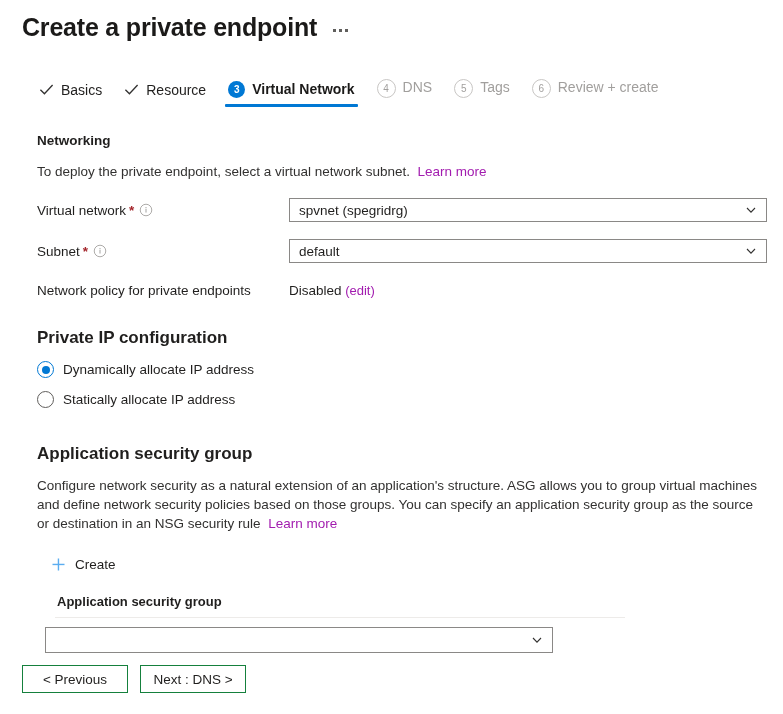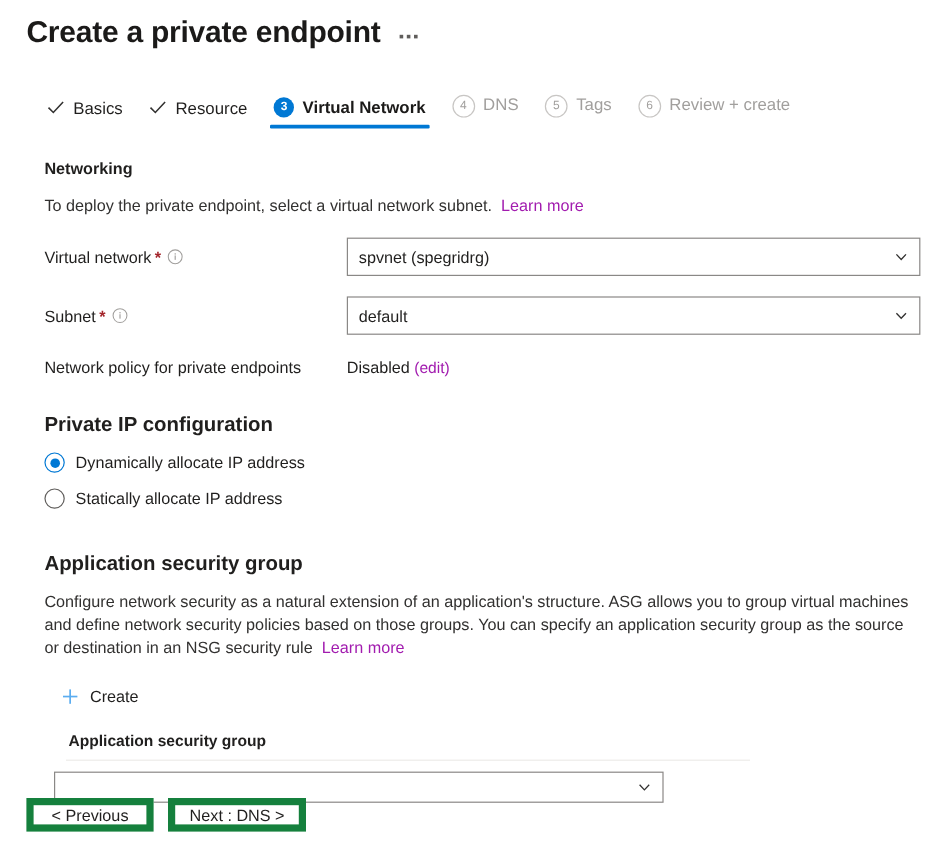--- a/index.html
+++ b/index.html
@@ -139,21 +139,21 @@
   }
   .req { color: #a4262c; font-weight: 600; margin-left: -2px;}
   .info-icon {
     width: 14px; height: 14px;
     display: inline-block;
     flex: 0 0 auto;
   }
   .field {
     flex: 1 1 auto;
     max-width: 482px;
-    height: 32px;
+    height: 24px;
     border: 1px solid #8a8886;
     background: #ffffff;
     display: flex;
     align-items: center;
     padding: 0 6px 0 9px;
     box-sizing: border-box;
     cursor: pointer;
     font-size: 13.5px;
     color: #201f1e;
   }
@@ -248,21 +248,21 @@
     position: absolute;
     left: 0; right: 0;
     top: 665px;
     padding-left: 22px;
     display: flex;
     gap: 12px;
   }
   .btn {
     min-width: 106px;
     height: 28px;
-    border: 6px solid #15803d;
+    border: 1px solid #15803d;
     background: #ffffff;
     font-family: "Liberation Sans", sans-serif;
     font-size: 13.5px;
     color: #201f1e;
     cursor: pointer;
     padding: 0 12px;
     box-sizing: border-box;
   }
 </style>
 </head>

